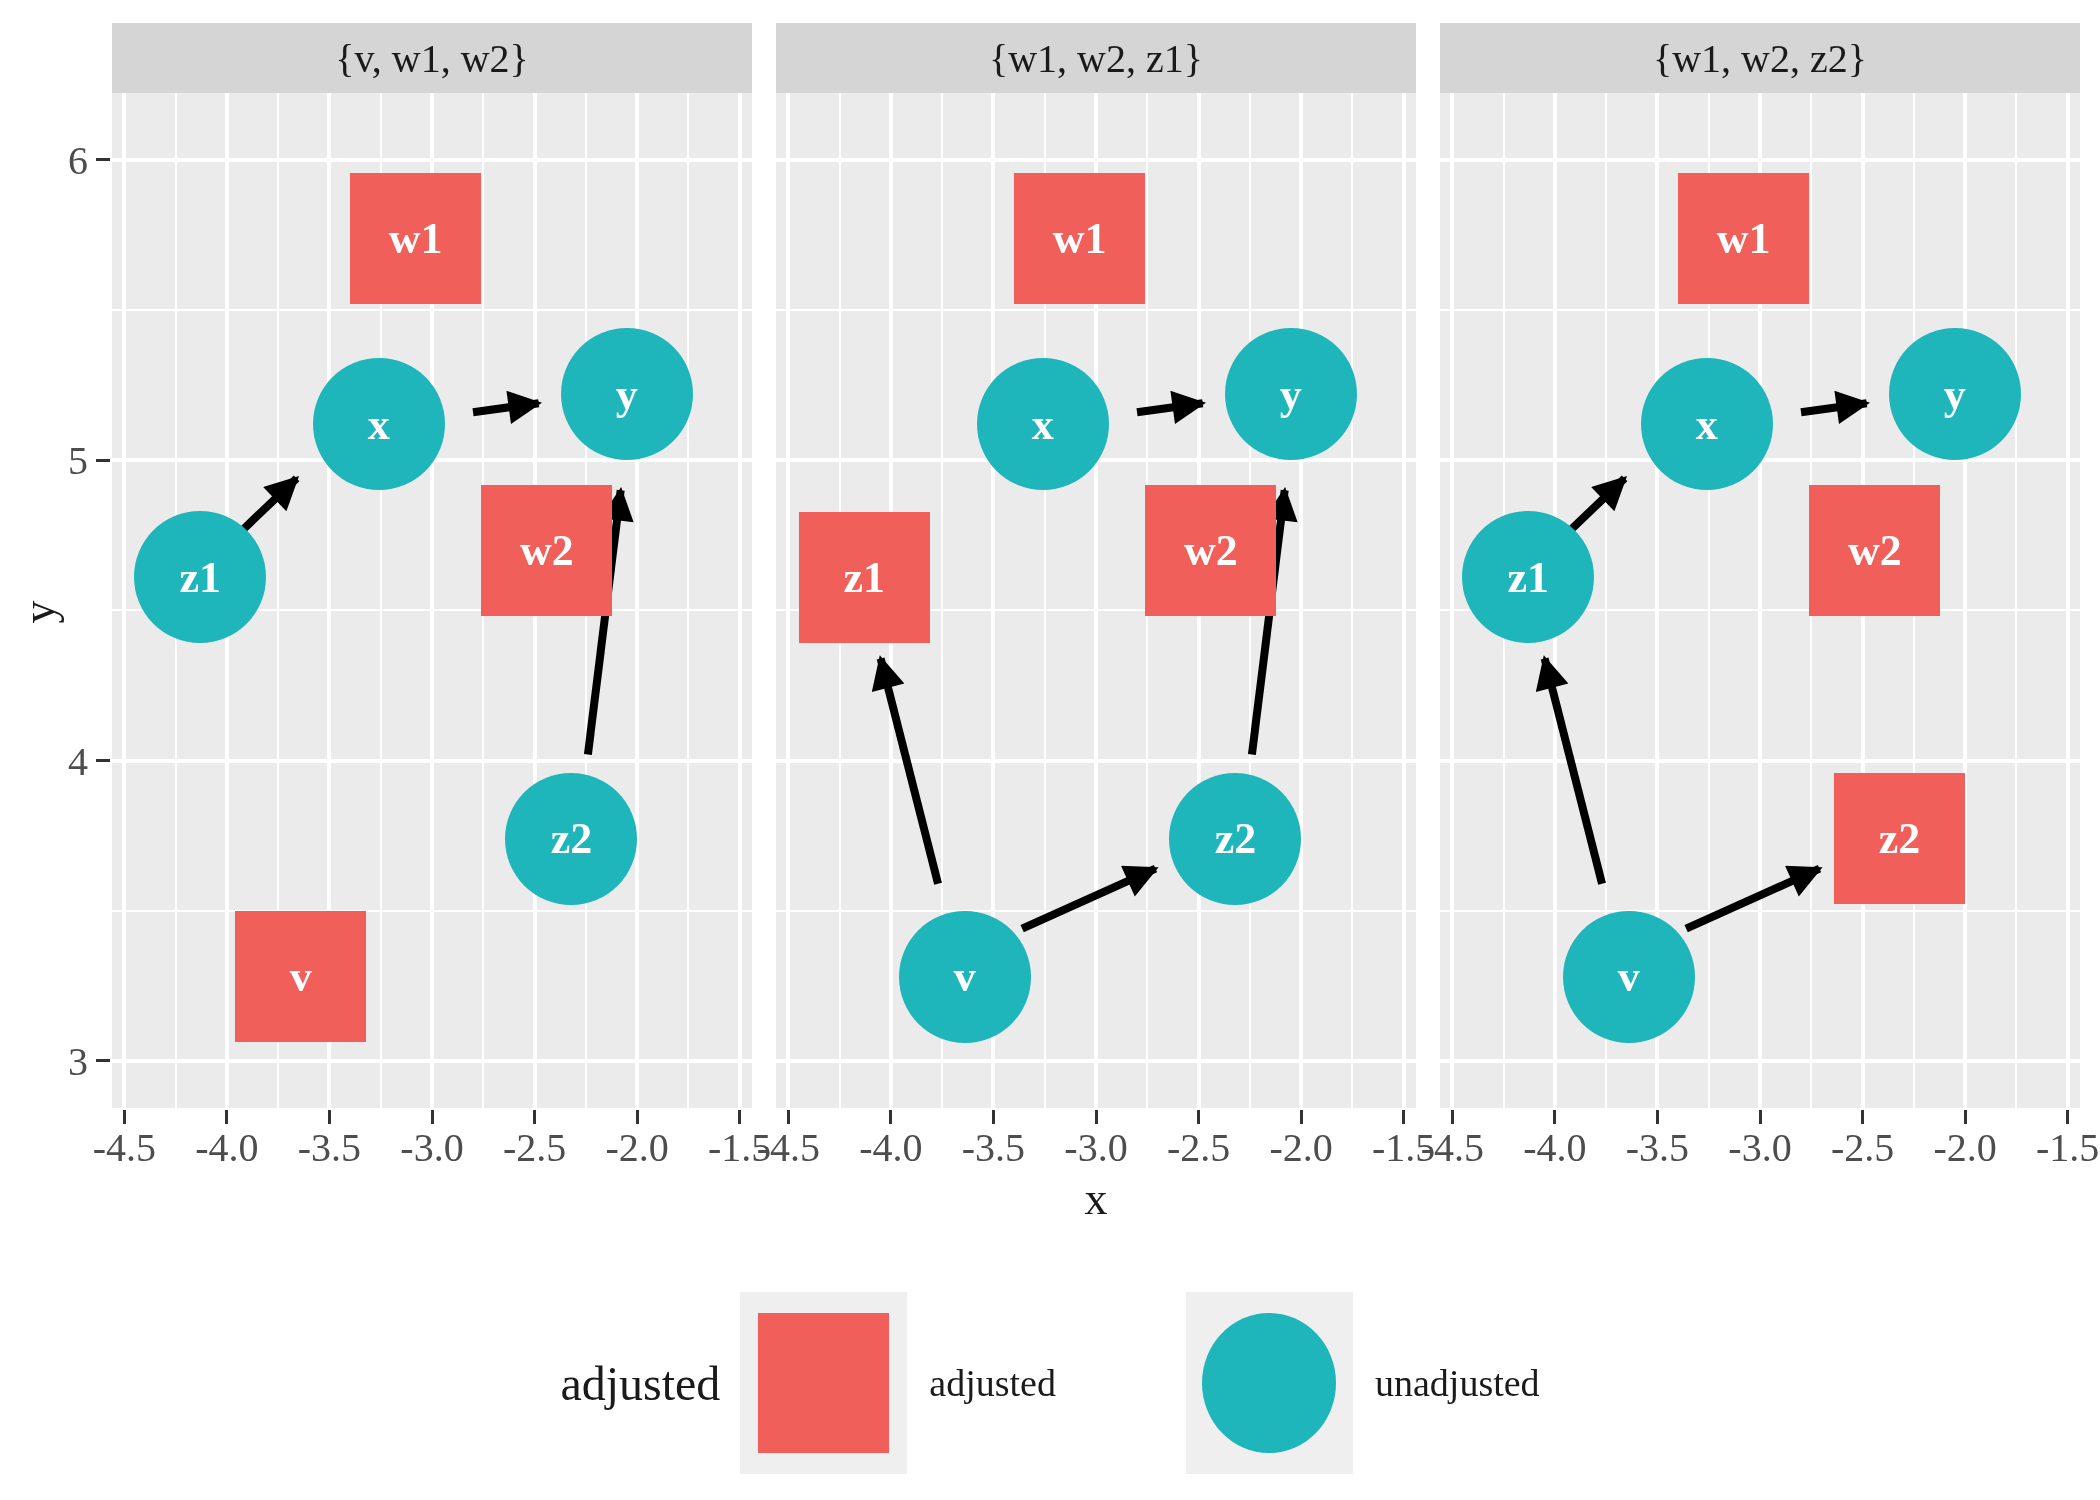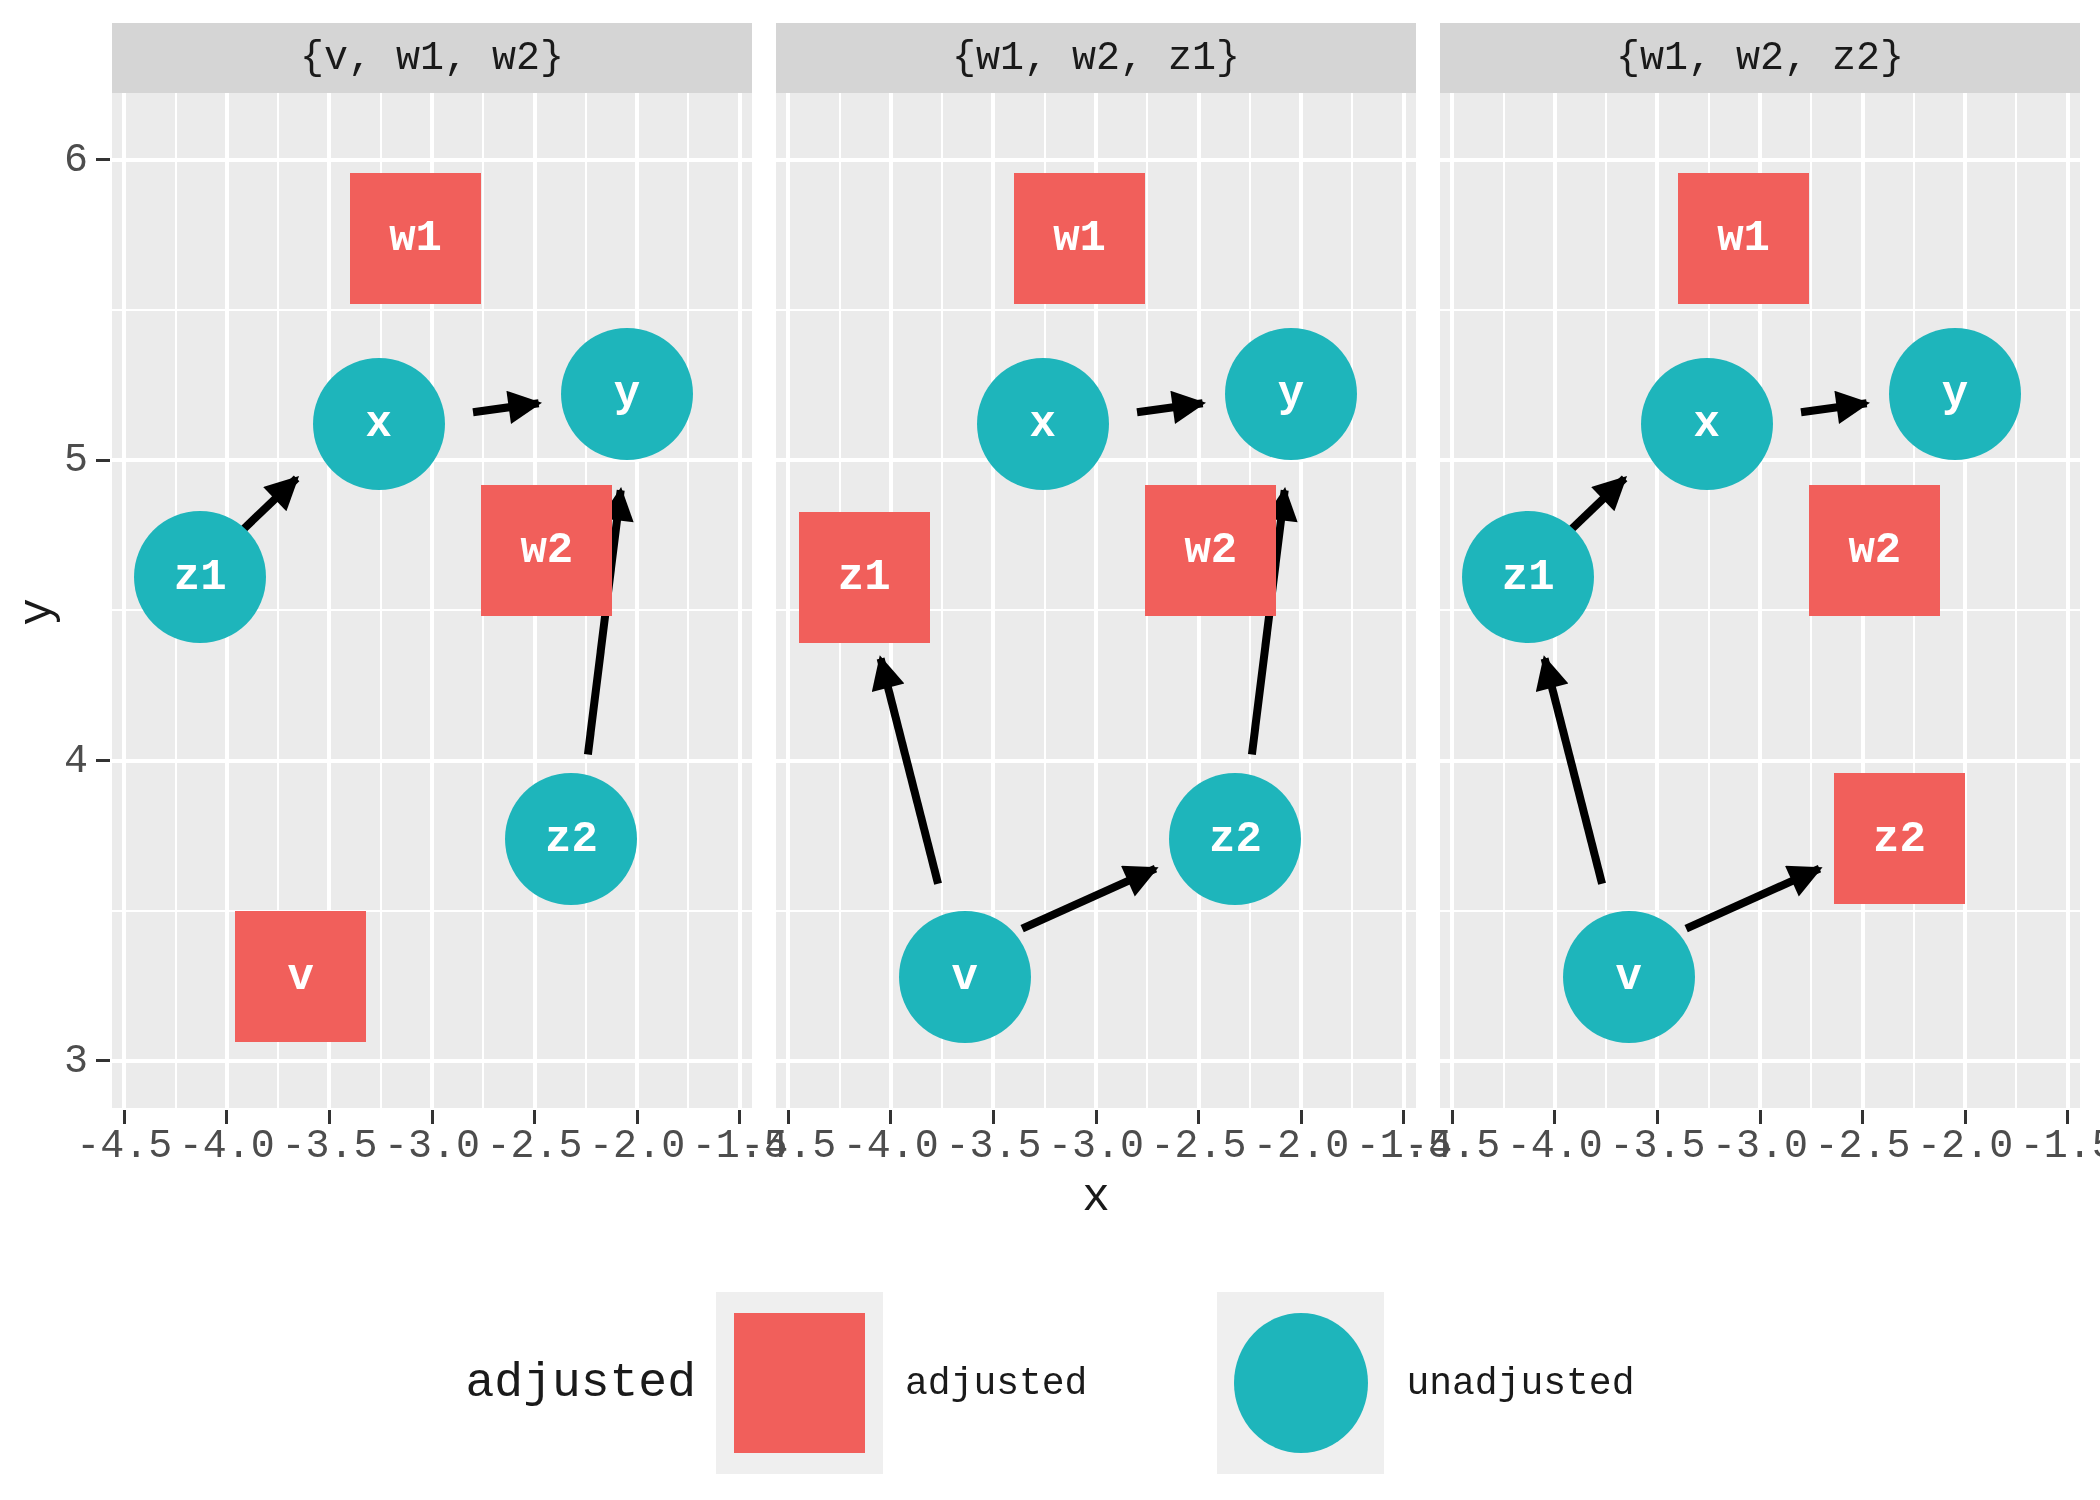--- a/index.html
+++ b/index.html
@@ -1,20 +1,20 @@
 <!DOCTYPE html>
 <html><head>
 <meta charset="utf-8">
 <style>
   html,body{margin:0;padding:0;background:#ffffff;}
   #figure{
     position:relative;
     width:2100px;height:1500px;
     background:#ffffff;
-    font-family:Liberation Mono, monospace;
+    font-family:Liberation Serif, serif;
     overflow:hidden;
   }
   .strip{
     position:absolute;
     background:#d5d5d5;
     display:flex;align-items:center;justify-content:center;
     font-size:40px;color:#1a1a1a;
   }
   .panel{
     position:absolute;

